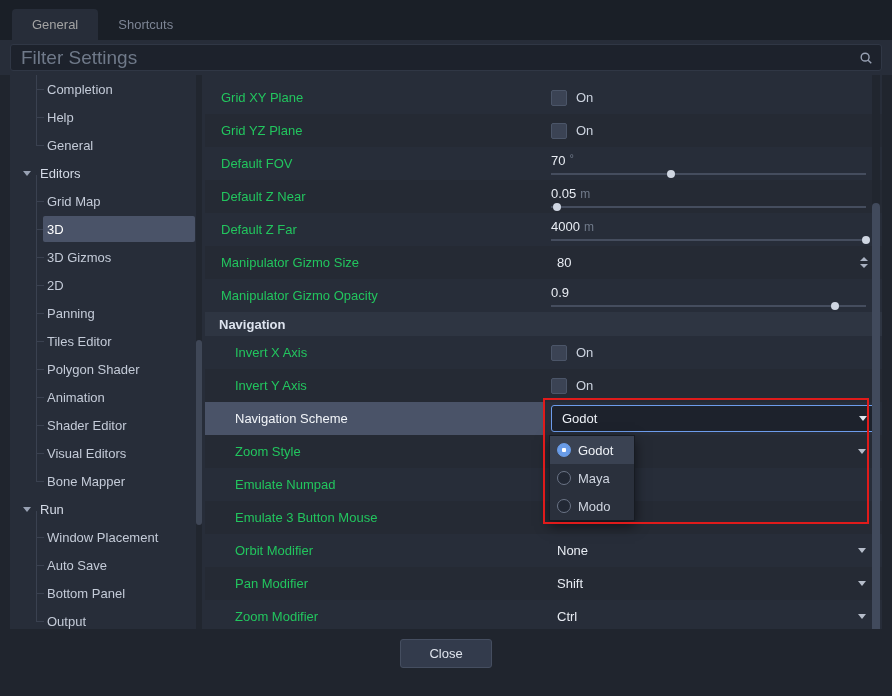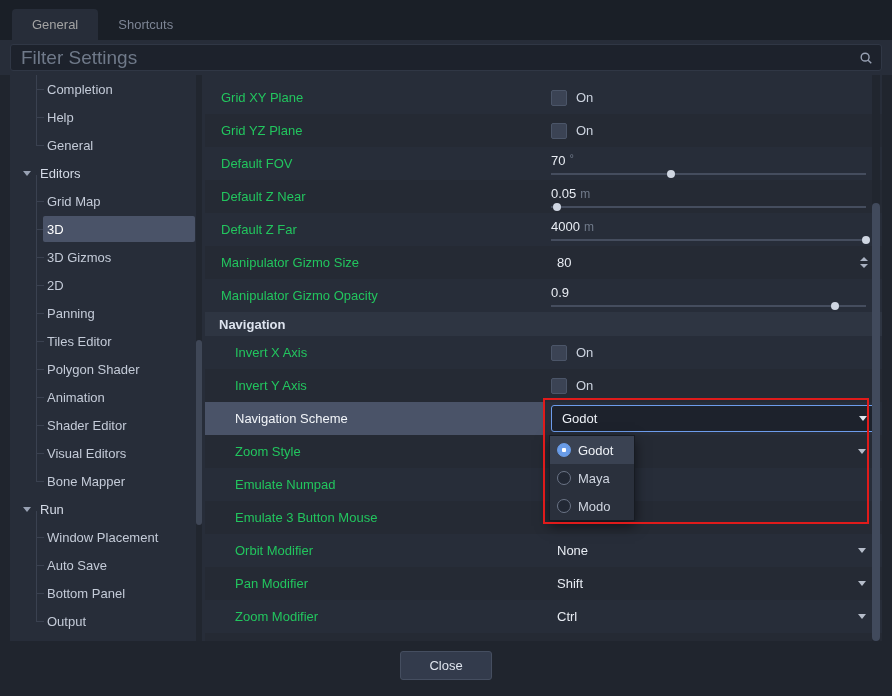--- a/index.html
+++ b/index.html
@@ -88,21 +88,21 @@
   .pitem.sel{background:#3a4252;color:#eef1f6;}
   .radio{width:12px;height:12px;border-radius:50%;border:1px solid #6b7486;background:#222834;
          margin-right:7px;flex:0 0 auto;}
   .radio.on{border-color:#699ce8;background:radial-gradient(circle,#ffffff 0 2px,#699ce8 2.5px);}
 
   
   .redbox{position:absolute;left:543px;top:398px;width:326px;height:126px;
           border:2px solid #e01b1b;z-index:6;pointer-events:none;box-sizing:border-box;}
 
   
-  .footer{position:absolute;bottom:4px;left:0;right:0;height:51px;background:#20252e;
+  .footer{position:absolute;bottom:16px;left:0;right:0;height:51px;background:#20252e;
           display:flex;align-items:flex-start;justify-content:center;}
   .closebtn{margin-top:10px;height:29px;padding:0 28px;background:#333b4c;border:1px solid #454e60;
             border-radius:3px;color:#dfe4ed;font-size:13px;font-family:inherit;cursor:pointer;}
 </style>
 </head>
 <body>
 
 <div class="win">
 
   <div class="tabbar">

